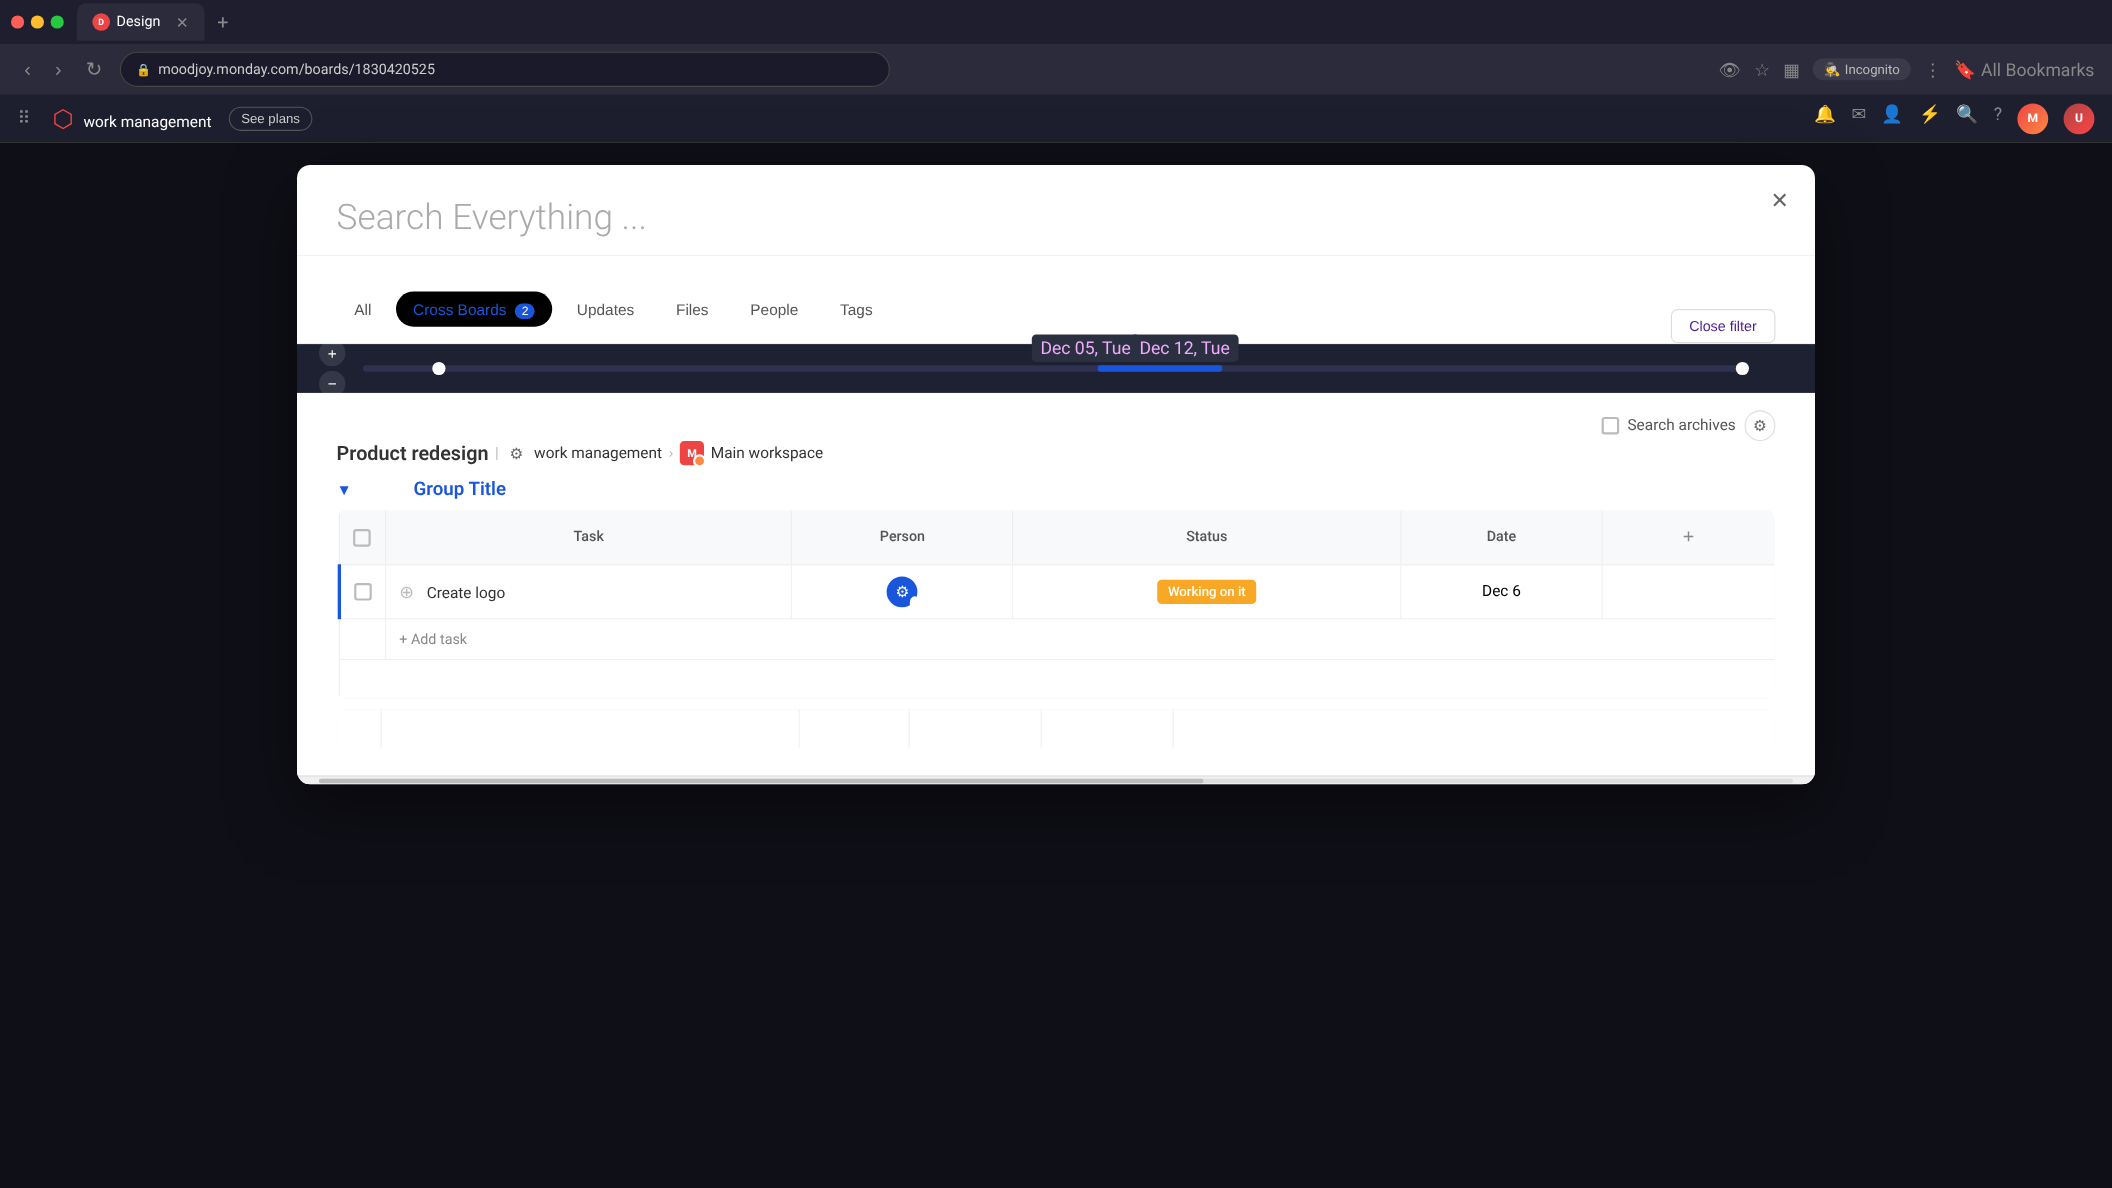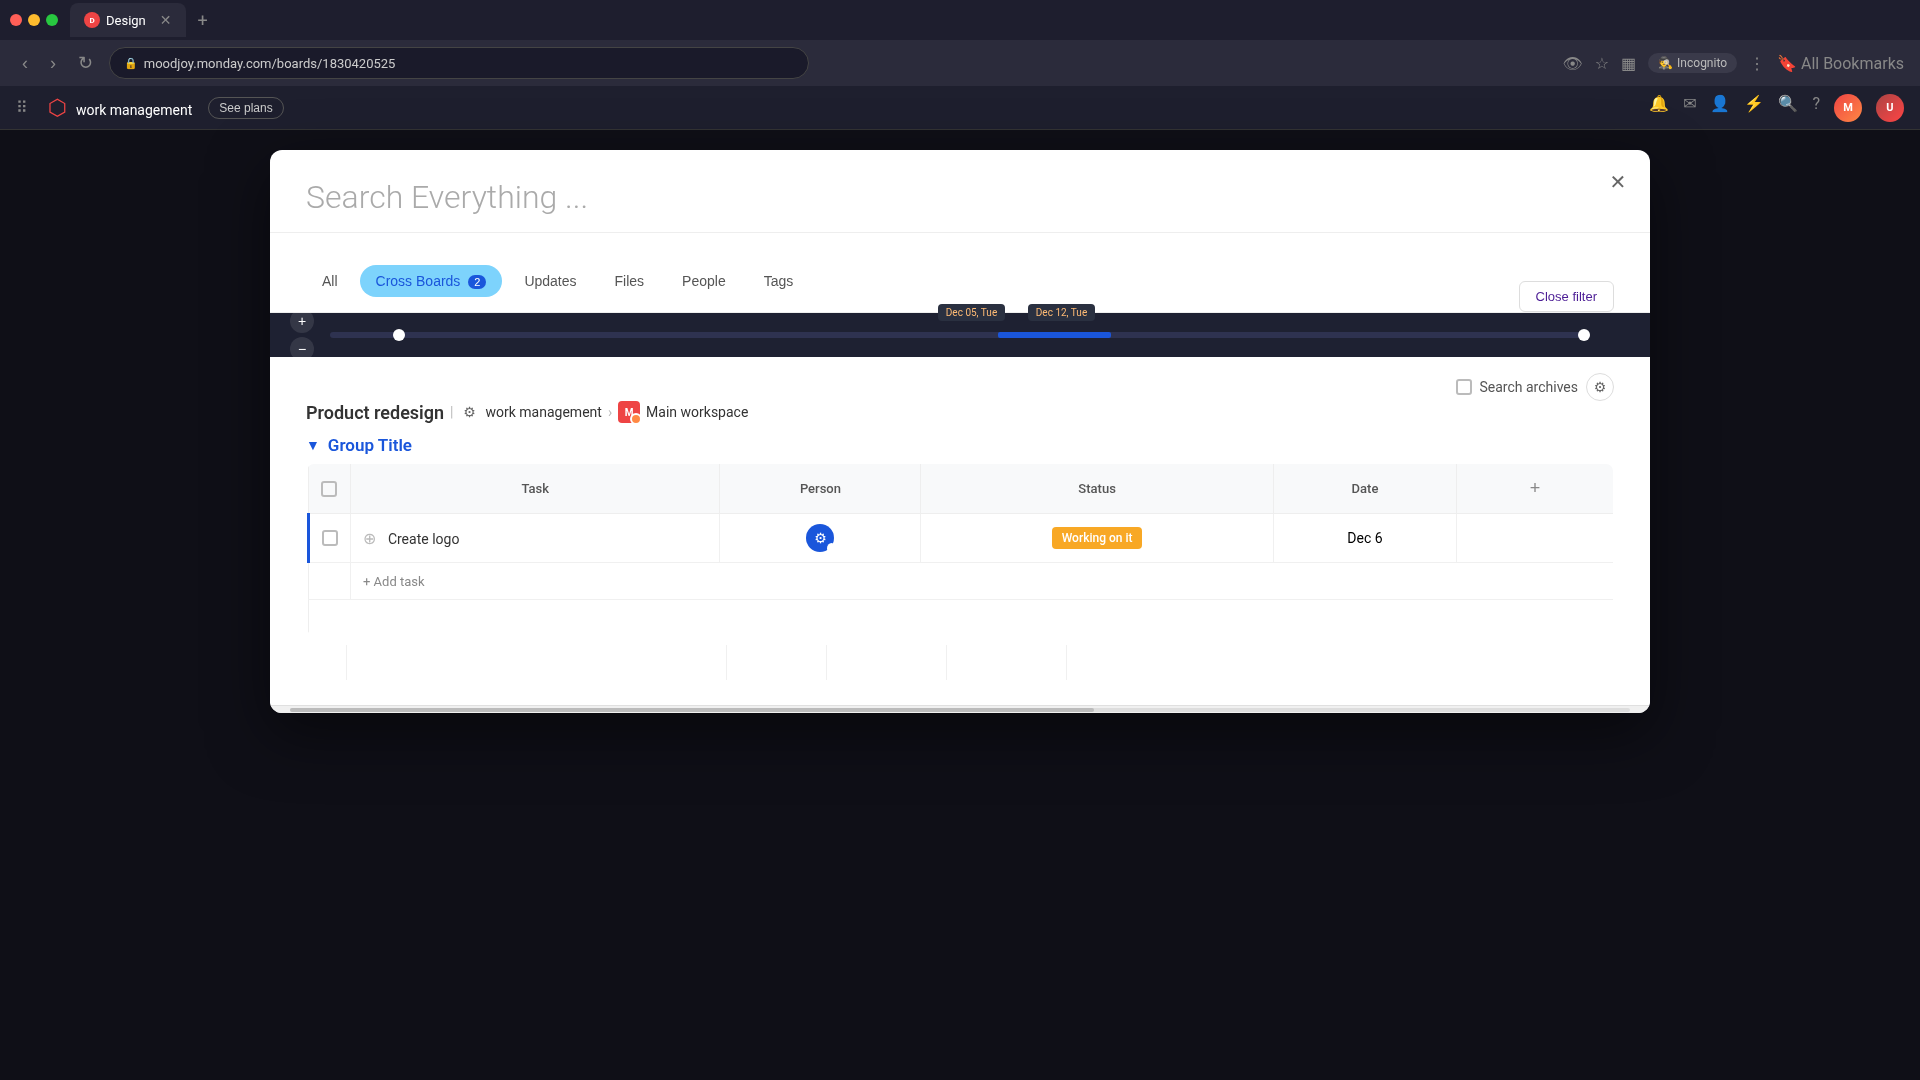--- a/index.html
+++ b/index.html
@@ -124,21 +124,21 @@
       padding: 16px 36px 0;
       border-bottom: 1px solid #eee;
       background: #fff;
     }
     .filter-tab {
       padding: 8px 16px; border-radius: 20px; border: none;
       font-size: 14px; cursor: pointer; background: none; color: #555;
       white-space: nowrap;
     }
     .filter-tab.active {
-      background: #7dd3fc; color: #1a56db;
+      background: #000000; color: #1a56db;
       font-weight: 500;
     }
     .filter-tab .badge {
       background: #1a56db; color: #fff; border-radius: 10px;
       font-size: 11px; padding: 1px 6px; margin-left: 4px;
     }
     .close-filter-btn {
       margin-left: auto; padding: 7px 16px;
       background: none; border: 1px solid #ddd; border-radius: 6px;
       font-size: 13px; cursor: pointer; color: #4c1d95; margin-top: 32px;
@@ -174,21 +174,21 @@
     }
     .timeline-thumb-left {
       position: absolute; left: 5%; top: 50%; transform: translateY(-50%);
       width: 12px; height: 12px; border-radius: 50%; background: #fff;
     }
     .timeline-thumb-right {
       position: absolute; right: 0; top: 50%; transform: translateY(-50%);
       width: 12px; height: 12px; border-radius: 50%; background: #fff;
     }
     .date-label {
-      position: absolute; background: #2a3040; color: #fdba74; font-size: 10px;
+      position: absolute; background: #2a3040; color: #f0abfc; font-size: 16px;
       padding: 3px 8px; border-radius: 4px; white-space: nowrap;
       top: -8px;
       text-align: right;
     }
 
     
     .results-area {
       flex: 1; overflow-y: auto; padding: 16px 36px 24px;
       background: #fff;
     }
@@ -228,21 +228,21 @@
     }
     .gear-small {
       width: 20px; height: 20px; display: flex; align-items: center; justify-content: center;
       font-size: 14px; color: #666;
     }
 
     .group-header {
       display: flex; align-items: center; gap: 8px; margin-bottom: 8px;
     }
     .group-chevron { color: #1a56db; cursor: pointer; font-size: 14px; }
-    .group-title { color: #1a56db; font-size: 17px; font-weight: 600; }
+    .group-title { color: #1a56db; font-size: 17px; font-weight: 600; margin-left: 48px; }
 
     .task-table {
       width: 100%; border-collapse: collapse; font-size: 14px;
       border: 1px solid #eee; border-radius: 8px; overflow: hidden;
     }
     .task-table thead tr { background: #f8f9fa; border-bottom: 1px solid #eee; }
     .task-table th {
       padding: 10px 12px; text-align: center; font-weight: 500; color: #555;
       font-size: 13px; border-right: 1px solid #eee;
     }

